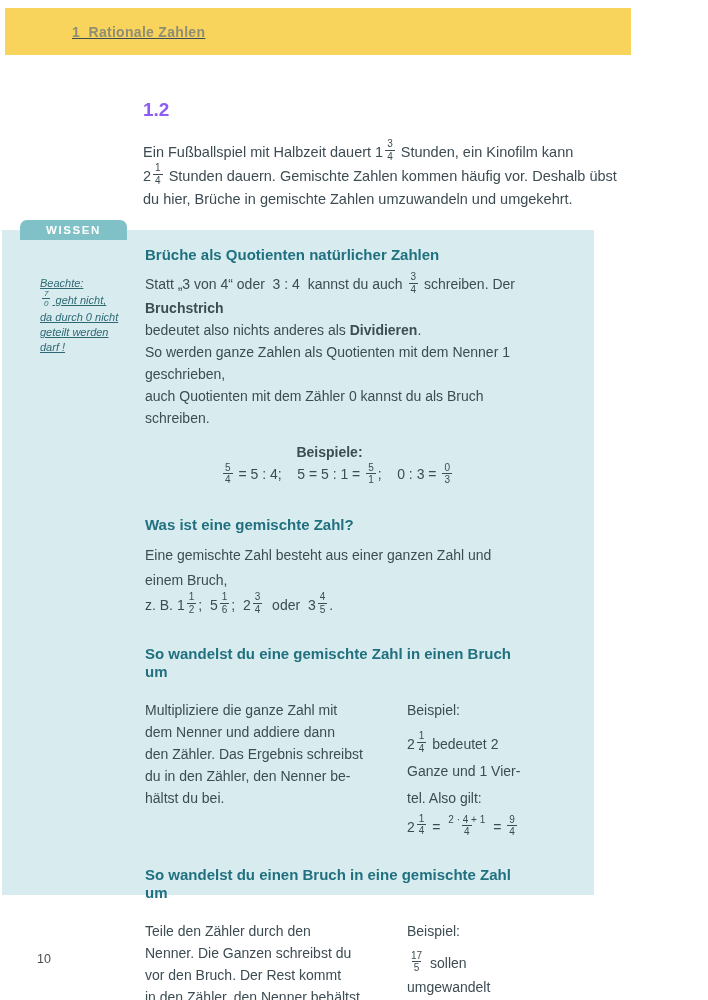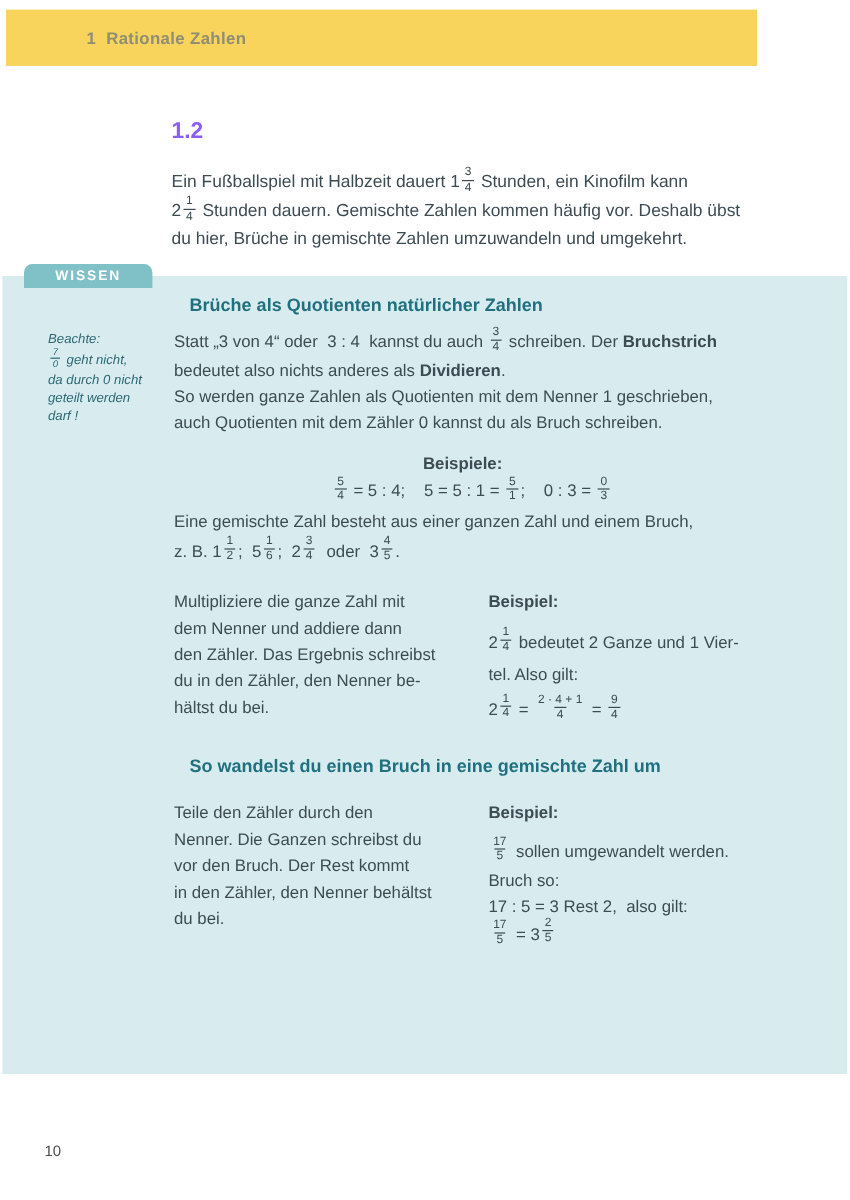--- a/index.html
+++ b/index.html
@@ -4,82 +4,82 @@
 <style>
   html,body { margin:0; padding:0; background:#fff; }
   .page {
     position:relative; width:708px; height:1000px; background:#ffffff;
     font-family:"Liberation Sans", sans-serif; color:#3d4c52; overflow:hidden;
   }
 
   
   .topbar {
     position:absolute; left:5px; top:8px; width:626px; height:47px;
-    background:#f9d45c; display:flex; align-items:center;
+    background:#f9d45c; display:flex; align-items:center;text-decoration:underline;
   }
   .topbar-label {
     margin-left:67px; font-size:14px; font-weight:700; color:#8f8e74;
     letter-spacing:.3px; white-space:pre-wrap;
   }
 
   
   .main-title {
     position:absolute; left:143px; top:99px; display:flex; gap:12px;
     font-size:19px; font-weight:700; color:#8b5cf6;
   }
 
   
   .intro {
     position:absolute; left:143px; top:140px; width:520px;
     font-size:14.5px; line-height:22px;
   }
 
   
   .wissen-box {
-    position:absolute; left:2px; top:230px; width:704px; height:665px;
+    position:absolute; left:2px; top:230px; width:592px; height:665px;
     background:#d8ecef;
   }
   .wissen-badge {
     position:absolute; left:18px; top:-10px; background:#7fc1c7; color:#ffffff;
     font-size:11.5px; font-weight:700; letter-spacing:1.6px;
     padding:4px 26px; border-radius:7px 7px 0 0;
   }
   .box-inner { display:flex; height:100%; box-sizing:border-box; }
 
   .sidebar {
     flex:none; width:141px; box-sizing:border-box; padding:46px 6px 0 38px;
-    font-size:11px; font-style:italic; color:#2d6873; line-height:15px;
+    font-size:11px; font-style:italic; color:#2d6873; line-height:15px;text-decoration:underline;
   }
   .sidebar .frac { font-size:8px; }
 
   .main-col {
     flex:1; box-sizing:border-box; padding:16px 64px 0 2px;
     font-size:14px; line-height:22px;
   }
 
   .sec-heading {
     font-size:15px; font-weight:700; color:#20707f; line-height:18px;
-    margin:0 0 9px 13px;
+    margin:0 0 9px 0;
   }
   .h-gap1 { margin-top:28px; }
   .h-gap2 { margin-top:27px; }
   .h-gap3 { margin-top:24px; }
 
   p.rich, div.rich, span.rich { margin:0; }
   [data-bind-rich] { white-space:pre-wrap; }
 
   .examples-row { margin-top:12px; display:flex; align-items:center;flex-direction:column; }
   .examples-row .label { font-weight:700; margin-right:16px; }
 
   .def-par { line-height:25px; }
 
   .twocol { display:flex; margin-top:18px; }
   .tc-left { flex:none; width:258px; margin-top:31px; }
   .tc-right { flex:1; padding-left:4px; }
-  .ex-label { font-weight:700; margin:0 0 10px 0; }
+  .ex-label { font-weight:400; margin:0 0 10px 0; }
   .ex-block { line-height:27px; }
   .ex-eq { margin-top:7px; line-height:30px; }
   .gapped { margin-top:11px; }
 
   b { font-weight:700; }
 
   
   .frac {
     display:inline-flex; flex-direction:column; align-items:center;
     vertical-align:middle; font-size:10px; line-height:1.15;
@@ -120,22 +120,24 @@
       <div class="main-col">
 
         <h3 class="sec-heading" data-bind="sections.quotients.heading">Brüche als Quotienten natürlicher Zahlen</h3>
         <p class="rich" data-bind-rich="sections.quotients.body">Statt „3 von 4“ oder  3 : 4  kannst du auch <span class="frac"><span class="num">3</span><span class="den">4</span></span> schreiben. Der <b>Bruchstrich</b><br>bedeutet also nichts anderes als <b>Dividieren</b>.<br>So werden ganze Zahlen als Quotienten mit dem Nenner 1 geschrieben,<br>auch Quotienten mit dem Zähler 0 kannst du als Bruch schreiben.</p>
 
         <div class="examples-row">
           <span class="label" data-bind="sections.quotients.examples_label">Beispiele:</span>
           <span class="rich" data-bind-rich="sections.quotients.examples"><span class="frac"><span class="num">5</span><span class="den">4</span></span> = 5 : 4;    5 = 5 : 1 = <span class="frac"><span class="num">5</span><span class="den">1</span></span>;    0 : 3 = <span class="frac"><span class="num">0</span><span class="den">3</span></span></span>
         </div>
 
+        <h3 class="sec-heading h-gap1" data-bind="sections.mixed_def.heading">Was ist eine gemischte Zahl?</h3>
         <p class="rich def-par" data-bind-rich="sections.mixed_def.body">Eine gemischte Zahl besteht aus einer ganzen Zahl und einem Bruch,<br>z. B. <span class="mixed">1<span class="frac"><span class="num">1</span><span class="den">2</span></span></span>;  <span class="mixed">5<span class="frac"><span class="num">1</span><span class="den">6</span></span></span>;  <span class="mixed">2<span class="frac"><span class="num">3</span><span class="den">4</span></span></span>  oder  <span class="mixed">3<span class="frac"><span class="num">4</span><span class="den">5</span></span></span>.</p>
 
+        <h3 class="sec-heading h-gap2" data-bind="sections.to_fraction.heading">So wandelst du eine gemischte Zahl in einen Bruch um</h3>
         <div class="twocol">
           <div class="tc-left rich" data-bind-rich="sections.to_fraction.left">Multipliziere die ganze Zahl mit<br>dem Nenner und addiere dann<br>den Zähler. Das Ergebnis schreibst<br>du in den Zähler, den Nenner be-<br>hältst du bei.</div>
           <div class="tc-right">
             <p class="ex-label" data-bind="sections.to_fraction.example_label">Beispiel:</p>
             <div class="rich ex-block" data-bind-rich="sections.to_fraction.example_intro"><span class="mixed">2<span class="frac"><span class="num">1</span><span class="den">4</span></span></span> bedeutet 2 Ganze und 1 Vier-<br>tel. Also gilt:</div>
             <div class="rich ex-eq" data-bind-rich="sections.to_fraction.example_eq"><span class="mixed">2<span class="frac"><span class="num">1</span><span class="den">4</span></span></span> = <span class="frac"><span class="num">2 · 4 + 1</span><span class="den">4</span></span> = <span class="frac"><span class="num">9</span><span class="den">4</span></span></div>
           </div>
         </div>
 
         <h3 class="sec-heading h-gap3" data-bind="sections.to_mixed.heading">So wandelst du einen Bruch in eine gemischte Zahl um</h3>

